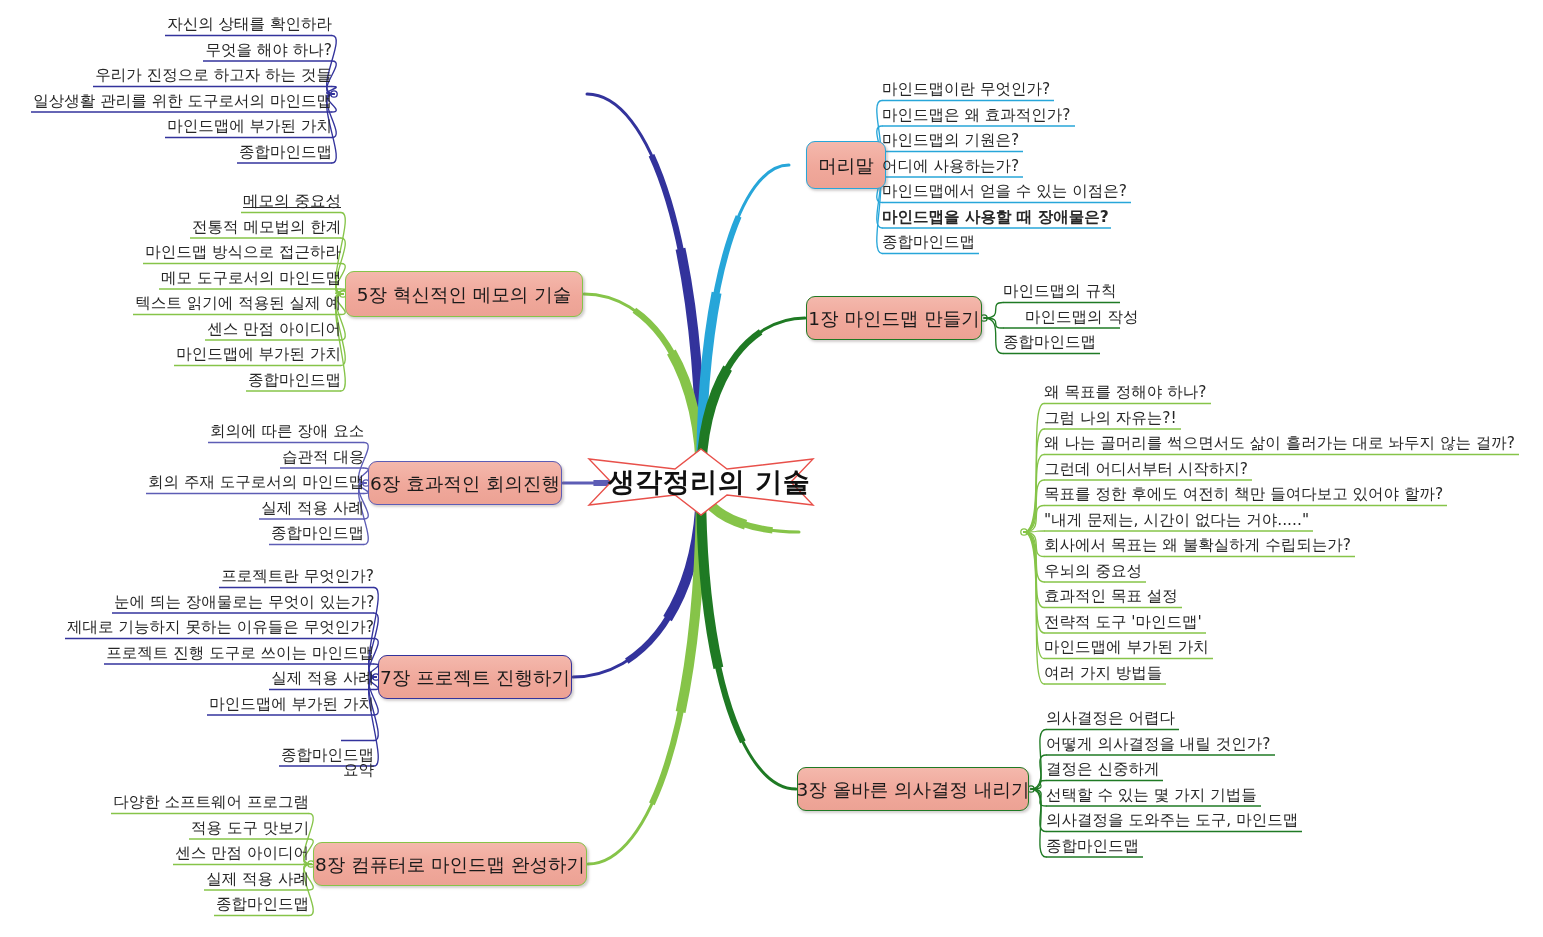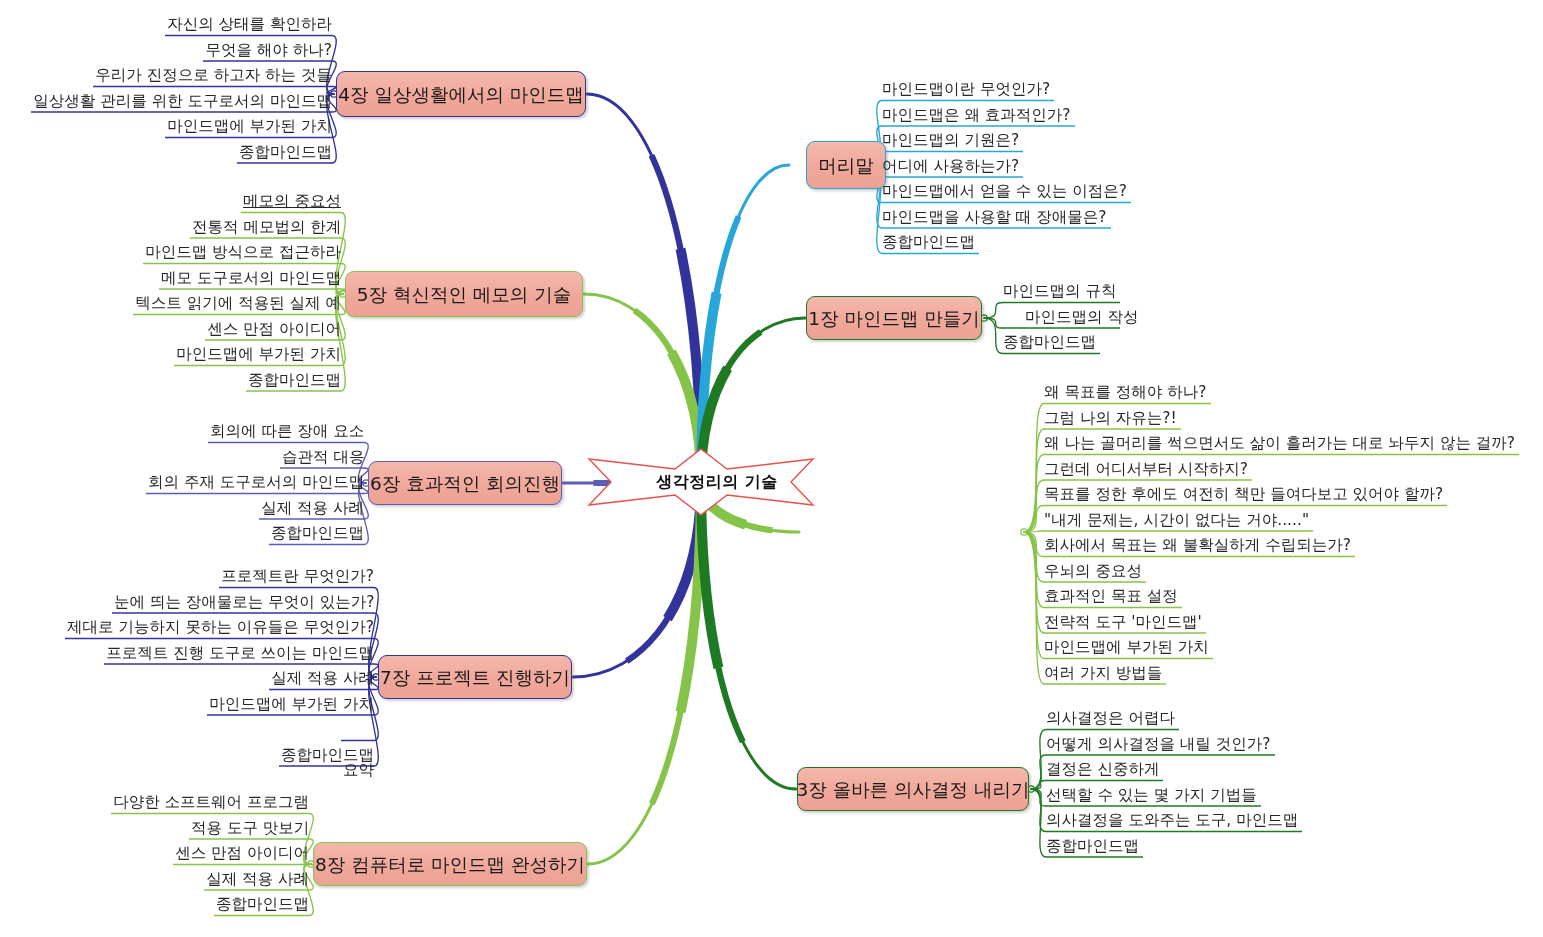--- a/index.html
+++ b/index.html
@@ -37,28 +37,28 @@
     height: 70px;
   }
   .center-node .star-svg {
     position: absolute;
     left: 0; top: 0;
     width: 248px;
     height: 70px;
   }
   .center-node .center-label {
     position: absolute;
-    left: 16px;
+    left: 8px;
     top: 0;
     width: 248px;
     height: 70px;
     display: flex;
     align-items: center;
     justify-content: center;
-    font-size: 16px;
+    font-size: 27px;
     font-weight: bold;
     color: #101010;
     letter-spacing: 0.5px;
     white-space: nowrap;
   }
   
   .main-node {
     position: absolute;
     background: #f2b0a4;
     border-radius: 9px;
@@ -256,23 +256,20 @@
       <path d="M 1031 789 C 1053 789, 1030 857, 1046 857" fill="none" stroke="#1f7a24" stroke-width="1.35" stroke-linecap="round"></path>
     </svg>
 
   <div class="center-node">
     <svg class="star-svg" viewBox="0 0 248 70" xmlns="http://www.w3.org/2000/svg">
       <polygon points="124,2 150,22 236,12 214,35 236,58 150,48 124,68 98,48 12,58 34,35 12,12 98,22" fill="#ffffff" stroke="#e8504a" stroke-width="1.4"></polygon>
     </svg>
     <div class="center-label">생각정리의 기술</div>
   </div>
 
-<div class="main-node b-navy" style="left: 336px; top: 71px; width: 250px; height: 46px;">
-      <span>4장 일상생활에서의 마인드맵</span>
-    </div>
     <div class="leaf left" style="top: 15px; left: 167px; width: 165px;">자신의 상태를 확인하라</div>
     <div class="leaf left" style="top: 40.5px; left: 205px; width: 127px;">무엇을 해야 하나?</div>
     <div class="leaf left" style="top: 66px; left: 95px; width: 237px;">우리가 진정으로 하고자 하는 것들</div>
     <div class="leaf left" style="top: 91.5px; left: 33px; width: 299px;">일상생활 관리를 위한 도구로서의 마인드맵</div>
     <div class="leaf left" style="top: 117px; left: 167px; width: 165px;">마인드맵에 부가된 가치</div>
     <div class="leaf left" style="top: 142.5px; left: 239px; width: 93px;">종합마인드맵</div>
     <div class="main-node b-ltgrn" style="left: 345px; top: 271px; width: 238px; height: 46px;">
       <span>5장 혁신적인 메모의 기술</span>
     </div>
     <div class="leaf left" style="top: 192px; left: 243px; width: 98px; text-decoration: underline;">메모의 중요성</div>
@@ -311,21 +308,21 @@
     <div class="leaf left" style="top: 869.5px; left: 206px; width: 103px;">실제 적용 사례</div>
     <div class="leaf left" style="top: 895px; left: 216px; width: 93px;">종합마인드맵</div>
     <div class="main-node b-cyan" style="left: 790px; top: 141px; width: 80px; height: 48px; margin-left: 16px;">
       <span>머리말</span>
     </div>
     <div class="leaf right" style="top: 80px; left: 882px; width: 168px;">마인드맵이란 무엇인가?</div>
     <div class="leaf right" style="top: 105.5px; left: 882px; width: 189px;">마인드맵은 왜 효과적인가?</div>
     <div class="leaf right" style="top: 131px; left: 882px; width: 137px;">마인드맵의 기원은?</div>
     <div class="leaf right" style="top: 156.5px; left: 882px; width: 137px;">어디에 사용하는가?</div>
     <div class="leaf right" style="top: 182px; left: 882px; width: 245px;">마인드맵에서 얻을 수 있는 이점은?</div>
-    <div class="leaf right" style="top: 207.5px; left: 882px; width: 225px;">마인드맵을 사용할 때 장애물은?</div>
+    <div class="leaf right" style="top: 207.5px; left: 882px; width: 225px; font-weight: bold;">마인드맵을 사용할 때 장애물은?</div>
     <div class="leaf right" style="top: 233px; left: 882px; width: 93px;">종합마인드맵</div>
     <div class="main-node b-dkgrn" style="left: 806px; top: 296px; width: 176px; height: 44px;">
       <span>1장 마인드맵 만들기</span>
     </div>
     <div class="leaf right" style="top: 282px; left: 1003px; width: 113px;">마인드맵의 규칙</div>
     <div class="leaf right" style="top: 307.5px; left: 1025px; width: 113px;">마인드맵의 작성</div>
     <div class="leaf right" style="top: 333px; left: 1003px; width: 93px;">종합마인드맵</div>
     <div class="leaf right" style="top: 383px; left: 1044px; width: 163px;">왜 목표를 정해야 하나?</div>
     <div class="leaf right" style="top: 408.5px; left: 1044px; width: 133px;">그럼 나의 자유는?!</div>
     <div class="leaf right" style="top: 434px; left: 1044px; width: 471px;">왜 나는 골머리를 썩으면서도 삶이 흘러가는 대로 놔두지 않는 걸까?</div>

